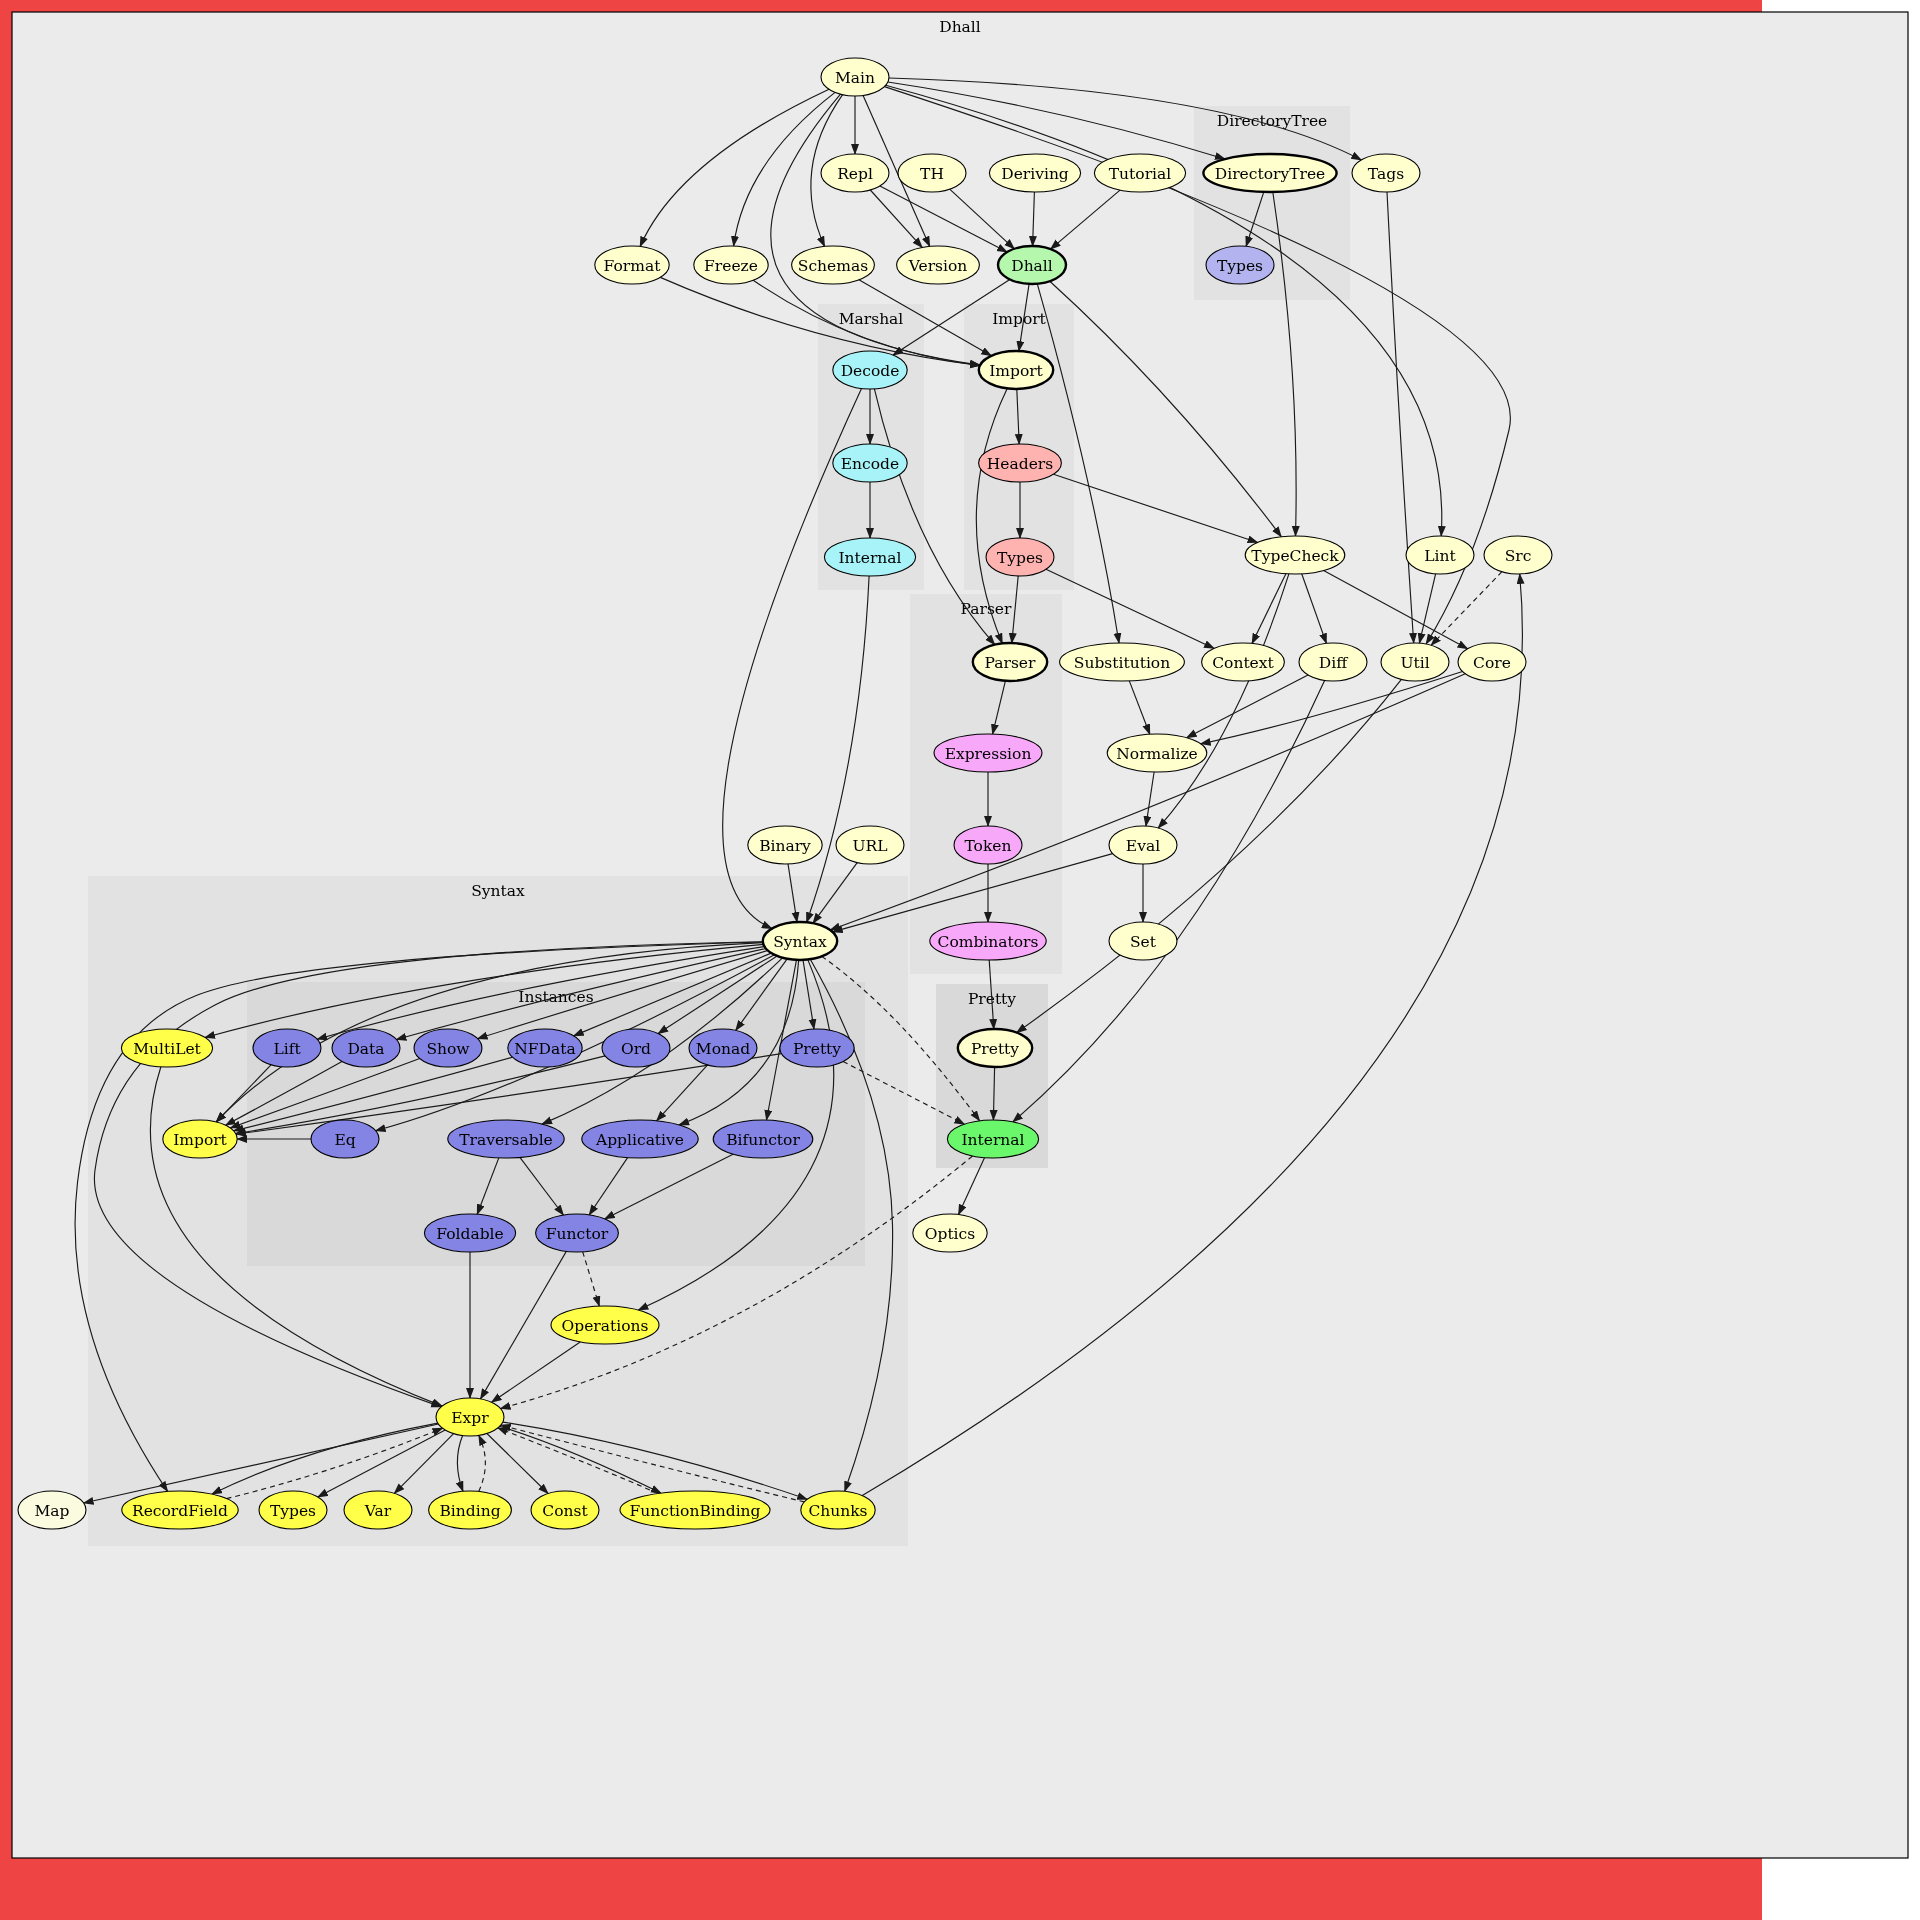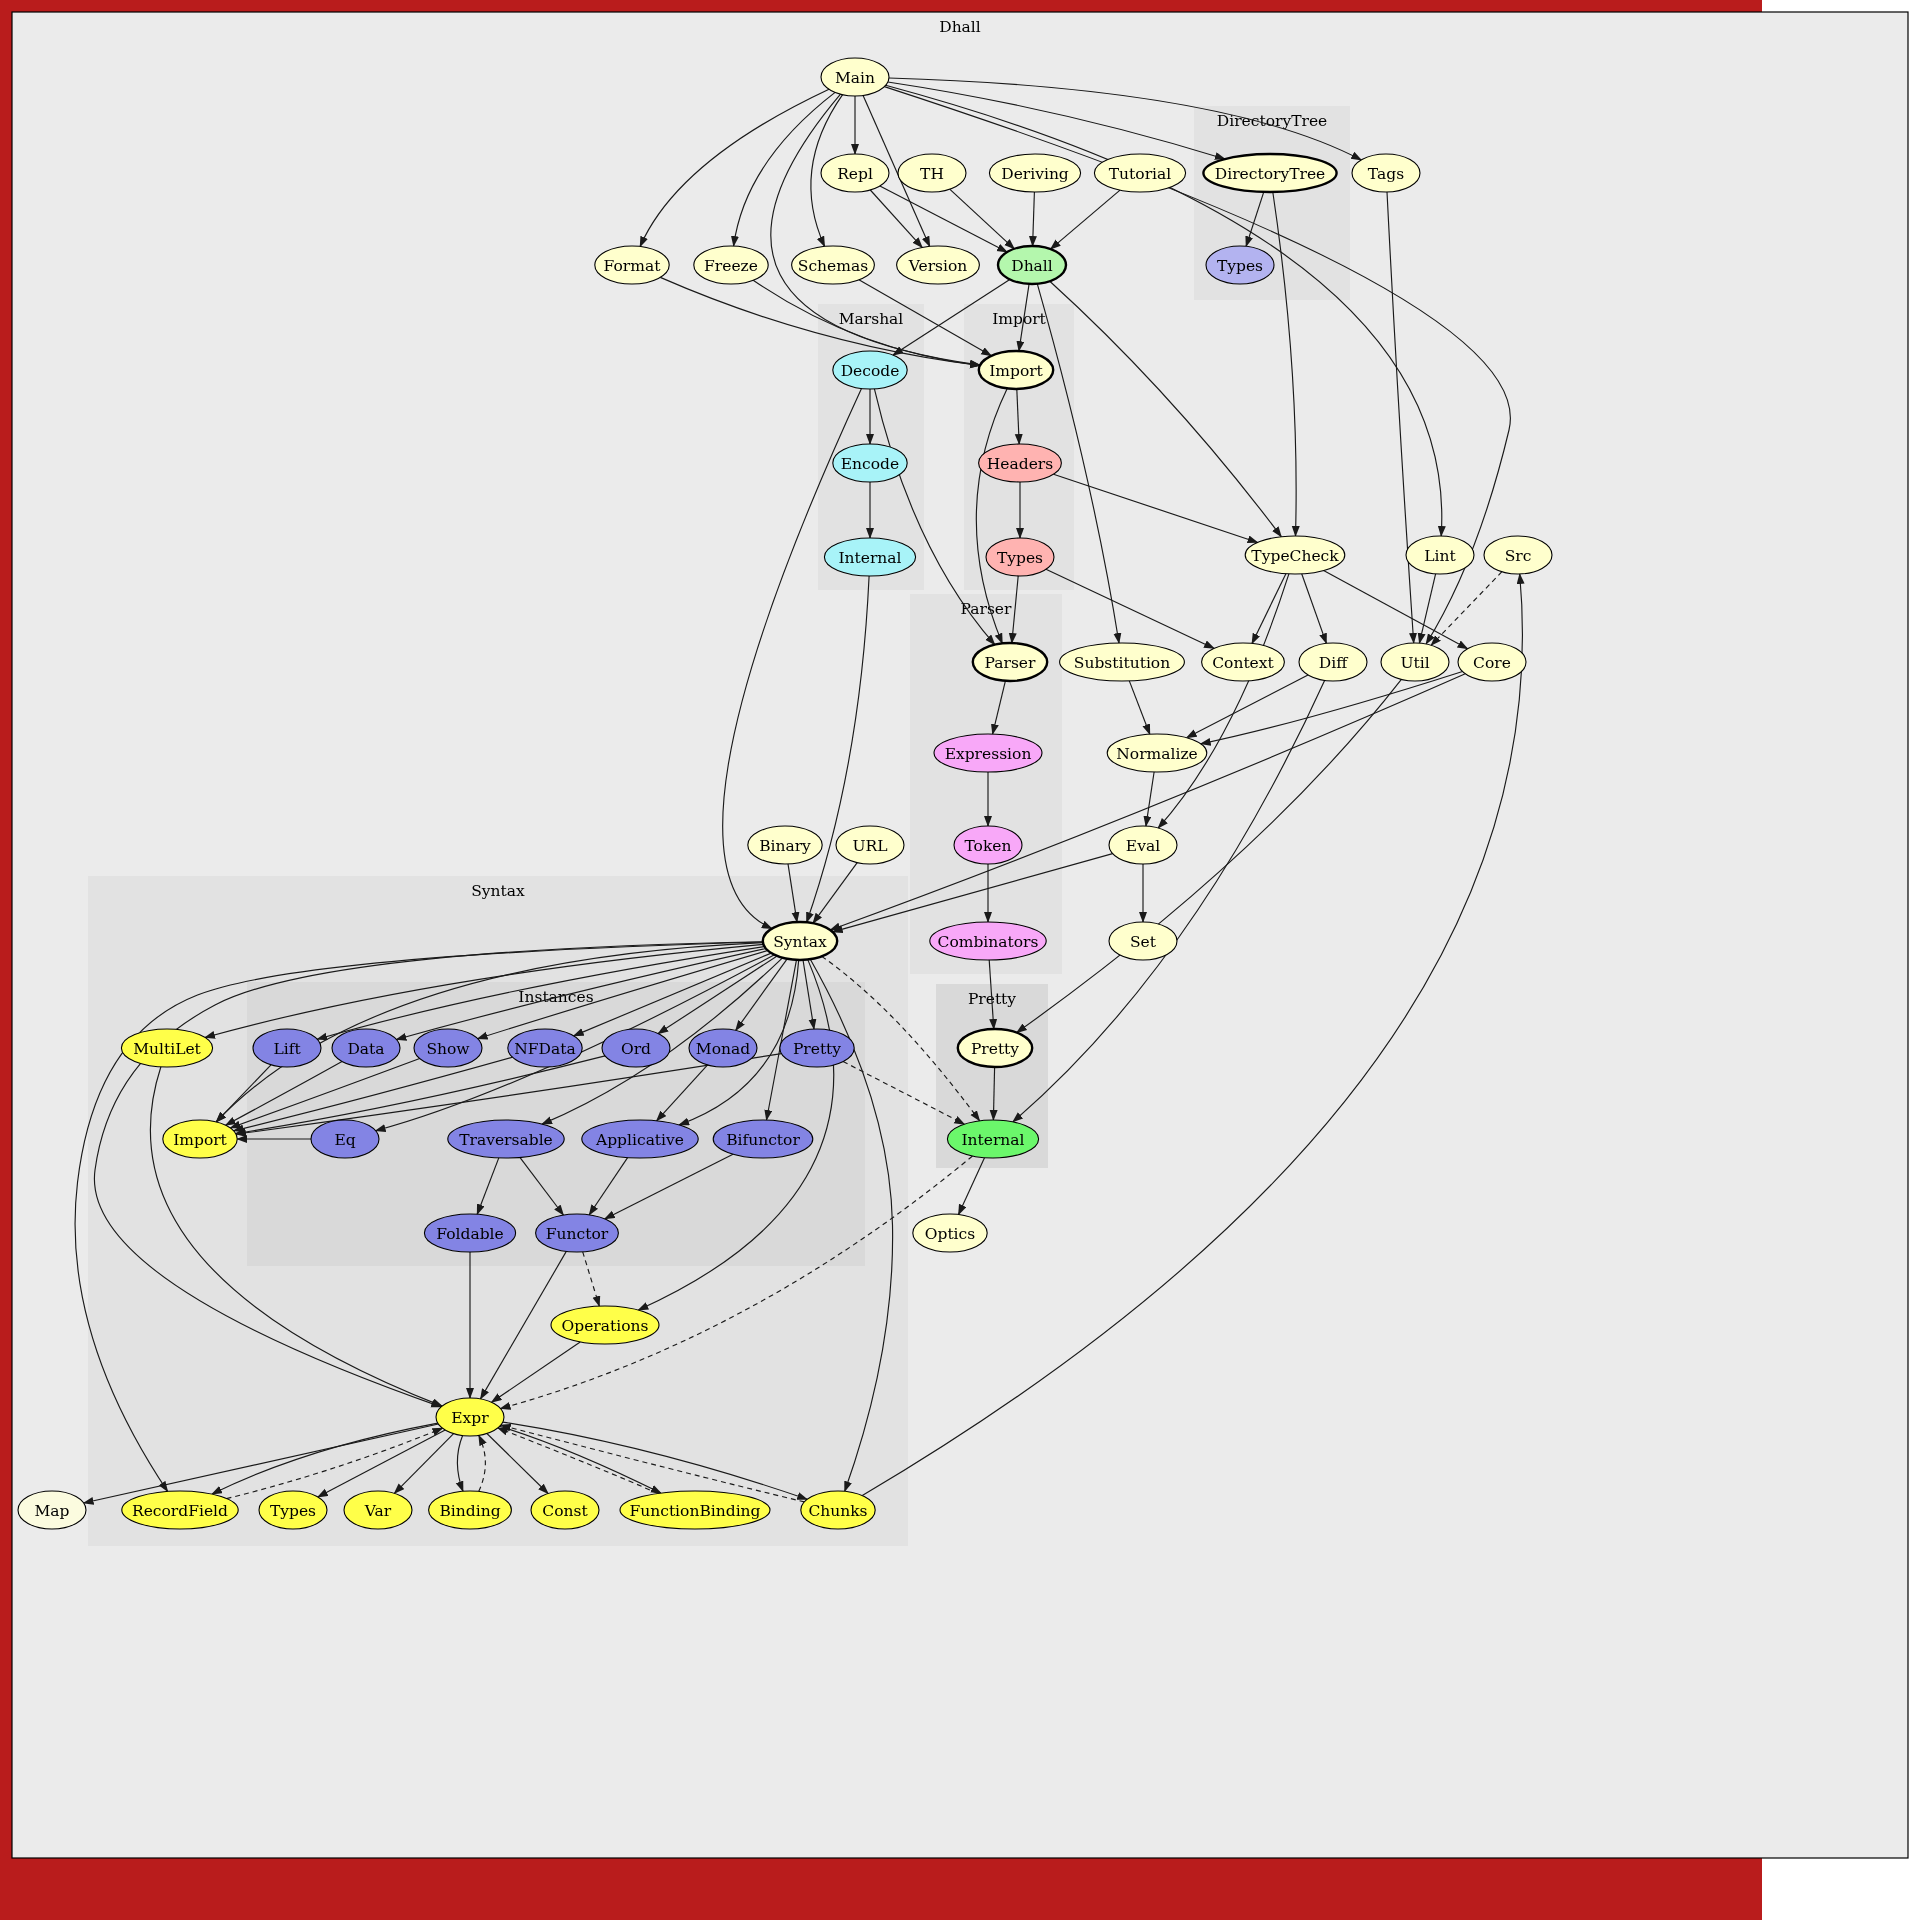--- a/index.html
+++ b/index.html
@@ -1,16 +1,16 @@
 <!DOCTYPE html>
 <html><head>
 <meta charset="utf-8">
 <style>
   html,body{margin:0;padding:0;background:#ffffff;}
-  .stage{position:relative;width:1762px;height:1920px;background:#b91c1c;}
+  .stage{position:relative;width:1762px;height:1920px;background:#ef4444;}
   svg{display:block;}
   svg text{font-family:"DejaVu Serif", "Liberation Serif", serif;font-size:15.5px;fill:#000;}
 </style>
 </head>
 <body>
 
 <div class="stage">
 
   <svg id="graph-svg" width="1920" height="1920" viewBox="0 0 1920 1920" xmlns="http://www.w3.org/2000/svg">
     <defs>

